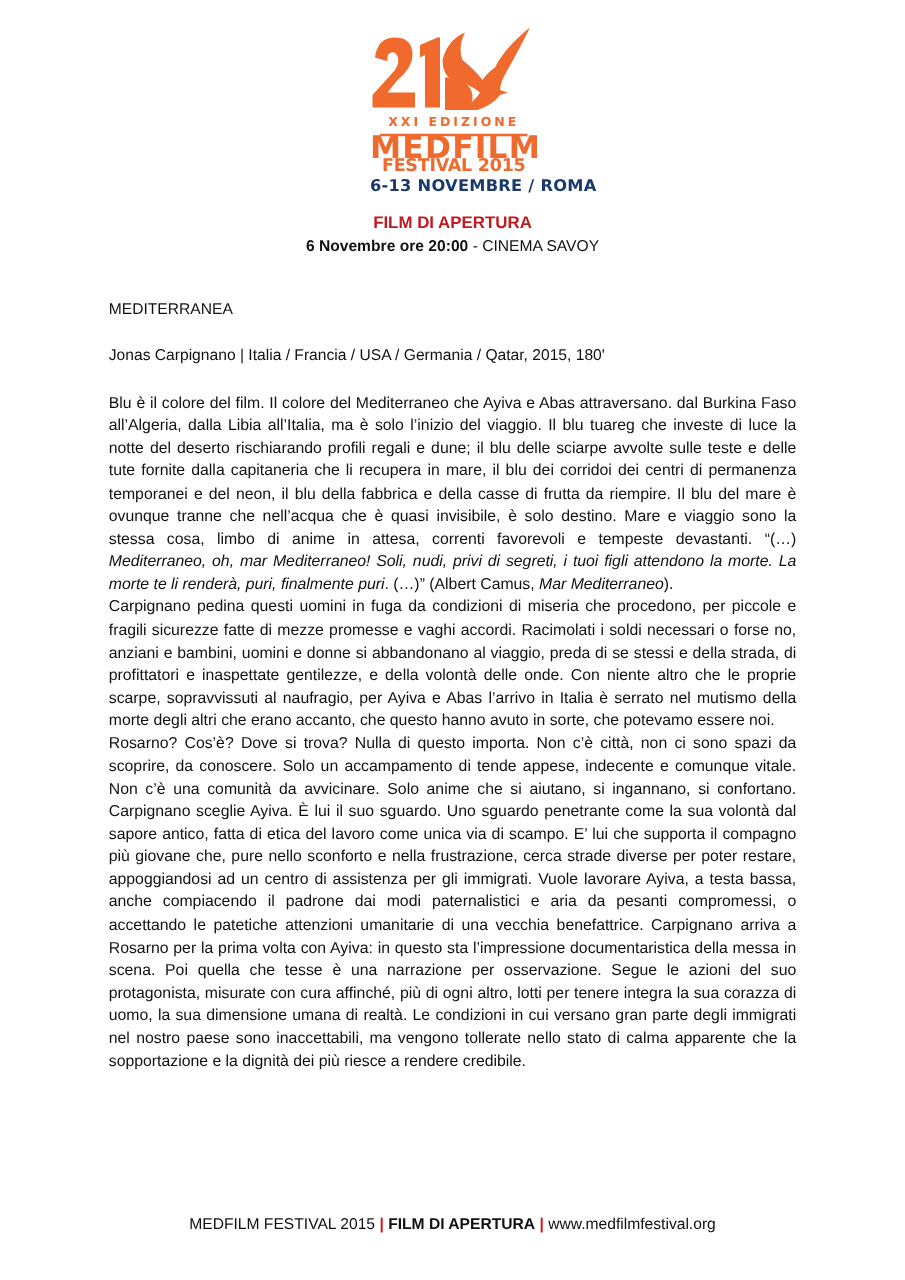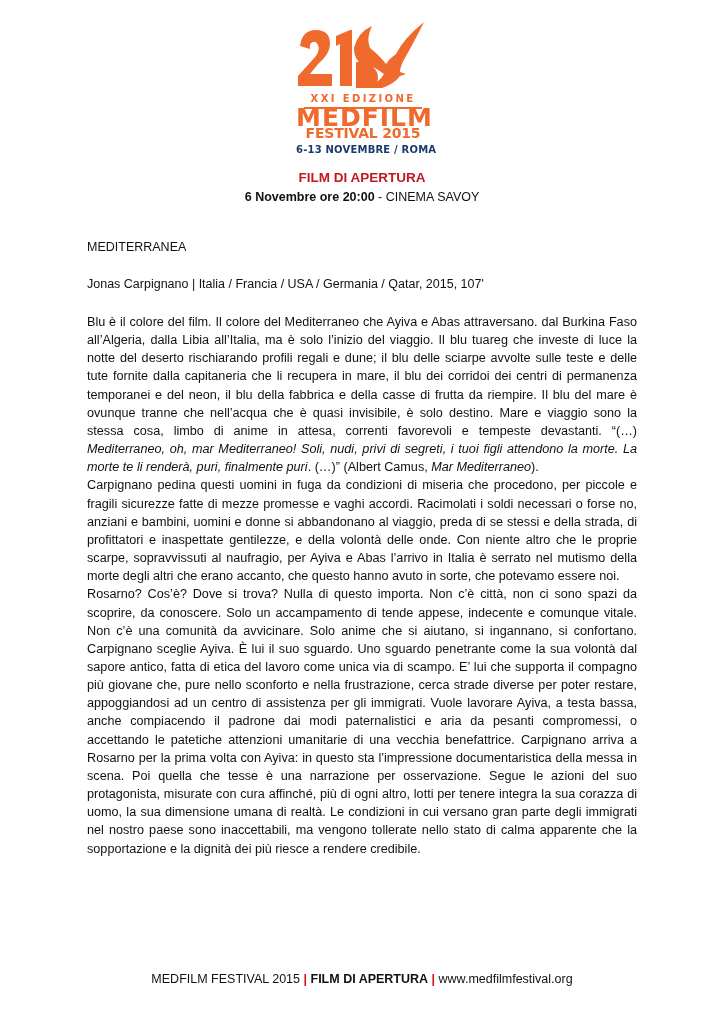--- a/index.html
+++ b/index.html
@@ -6,21 +6,21 @@
   body { width: 724px; height: 1024px; position: relative; overflow: hidden;
          font-family: "Liberation Sans", sans-serif; color: #111; }
   .logo { position: absolute; left: 296px; top: 18px; width: 134px; height: 140px; }
   .logo svg { display: block; }
   .logo-txt { position: absolute; left: 0; width: 134px; text-align: center; color: #ef6a2c;
               font-family: "DejaVu Sans", sans-serif; font-weight: bold; white-space: nowrap; }
   .logo-ed { top: 75px; font-size: 10px; letter-spacing: 2.4px; }
   .logo-ed-line { position: absolute; left: 8px; top: 89px; width: 118px; height: 1.5px; background: #ef6a2c; }
   .logo-med { top: 90px; font-size: 25px; letter-spacing: 1px; line-height: 20px; }
   .logo-fest { top: 107px; font-size: 14px; line-height: 17px; letter-spacing: -0.2px; text-align: center; }
-  .logo-date { top: 127px; font-size: 10px; letter-spacing: 0.2px; color: #1a3a6b; line-height: 9px; }
+  .logo-date { top: 127px; font-size: 13px; letter-spacing: 0.2px; color: #1a3a6b; line-height: 9px; }
 
   .title { position: absolute; top: 170px; left: 0; width: 724px; text-align: center;
            color: #c0191f; font-weight: bold; font-size: 13.5px; }
   .subtitle { position: absolute; top: 190px; left: 0; width: 724px; text-align: center; font-size: 12.5px; }
   .subtitle b { font-weight: bold; }
 
   .film-title { position: absolute; top: 240px; left: 87px; font-weight: normal; font-size: 12.5px; }
   .credits { position: absolute; top: 277px; left: 87px; font-size: 12.5px; }
 
   .body-text { position: absolute; top: 313px; left: 87px; width: 550px; font-size: 12.65px;
@@ -50,21 +50,21 @@
   <div class="logo-ed-line"></div>
   <div class="logo-txt logo-med">MEDFILM</div>
   <div class="logo-txt logo-fest">FESTIVAL 2015</div>
   <div class="logo-txt logo-date">6-13 NOVEMBRE / ROMA</div>
 </div>
 
 <div class="title">FILM DI APERTURA</div>
 <div class="subtitle"><b>6 Novembre ore 20:00</b><span> - </span><span>CINEMA SAVOY</span></div>
 
 <div class="film-title">MEDITERRANEA</div>
-<div class="credits">Jonas Carpignano | Italia / Francia / USA / Germania / Qatar, 2015, 107'</div>
+<div class="credits">Jonas Carpignano | Italia / Francia / USA / Germania / Qatar, 2015, 180'</div>
 
 <div class="body-text">
   <p><span>Blu è il colore del film. Il colore del Mediterraneo che Ayiva e Abas attraversano. dal Burkina Faso all’Algeria, dalla Libia all’Italia, ma è solo l’inizio del viaggio. Il blu tuareg che investe di luce la notte del deserto rischiarando profili regali e dune; il blu delle sciarpe avvolte sulle teste e delle tute fornite dalla capitaneria che li recupera in mare, il blu dei corridoi dei centri di permanenza temporanei e del neon, il blu della fabbrica e della casse di frutta da riempire. Il blu del mare è ovunque tranne che nell’acqua che è quasi invisibile, è solo destino. Mare e viaggio sono la stessa cosa, limbo di anime in attesa, correnti favorevoli e tempeste devastanti. “(…) </span><i>Mediterraneo, oh, mar Mediterraneo! Soli, nudi, privi di segreti, i tuoi figli attendono la morte. La morte te li renderà, puri, finalmente puri</i><span>. (…)” (Albert Camus, </span><i>Mar Mediterraneo</i><span>).</span></p>
   <p>Carpignano pedina questi uomini in fuga da condizioni di miseria che procedono, per piccole e fragili sicurezze fatte di mezze promesse e vaghi accordi. Racimolati i soldi necessari o forse no, anziani e bambini, uomini e donne si abbandonano al viaggio, preda di se stessi e della strada, di profittatori e inaspettate gentilezze, e della volontà delle onde. Con niente altro che le proprie scarpe, sopravvissuti al naufragio, per Ayiva e Abas l’arrivo in Italia è serrato nel mutismo della morte degli altri che erano accanto, che questo hanno avuto in sorte, che potevamo essere noi.</p>
   <p>Rosarno? Cos’è? Dove si trova? Nulla di questo importa. Non c’è città, non ci sono spazi da scoprire, da conoscere. Solo un accampamento di tende appese, indecente e comunque vitale. Non c’è una comunità da avvicinare. Solo anime che si aiutano, si ingannano, si confortano. Carpignano sceglie Ayiva. È lui il suo sguardo. Uno sguardo penetrante come la sua volontà dal sapore antico, fatta di etica del lavoro come unica via di scampo. E’ lui che supporta il compagno più giovane che, pure nello sconforto e nella frustrazione, cerca strade diverse per poter restare, appoggiandosi ad un centro di assistenza per gli immigrati. Vuole lavorare Ayiva, a testa bassa, anche compiacendo il padrone dai modi paternalistici e aria da pesanti compromessi, o accettando le patetiche attenzioni umanitarie di una vecchia benefattrice. Carpignano arriva a Rosarno per la prima volta con Ayiva: in questo sta l’impressione documentaristica della messa in scena. Poi quella che tesse è una narrazione per osservazione. Segue le azioni del suo protagonista, misurate con cura affinché, più di ogni altro, lotti per tenere integra la sua corazza di uomo, la sua dimensione umana di realtà. Le condizioni in cui versano gran parte degli immigrati nel nostro paese sono inaccettabili, ma vengono tollerate nello stato di calma apparente che la sopportazione e la dignità dei più riesce a rendere credibile.</p>
 </div>
 
 <div class="footer"><span>MEDFILM FESTIVAL 2015</span> <span class="sep">|</span> <b>FILM DI APERTURA</b> <span class="sep">|</span> <span>www.medfilmfestival.org</span></div>
 
 </body></html>

